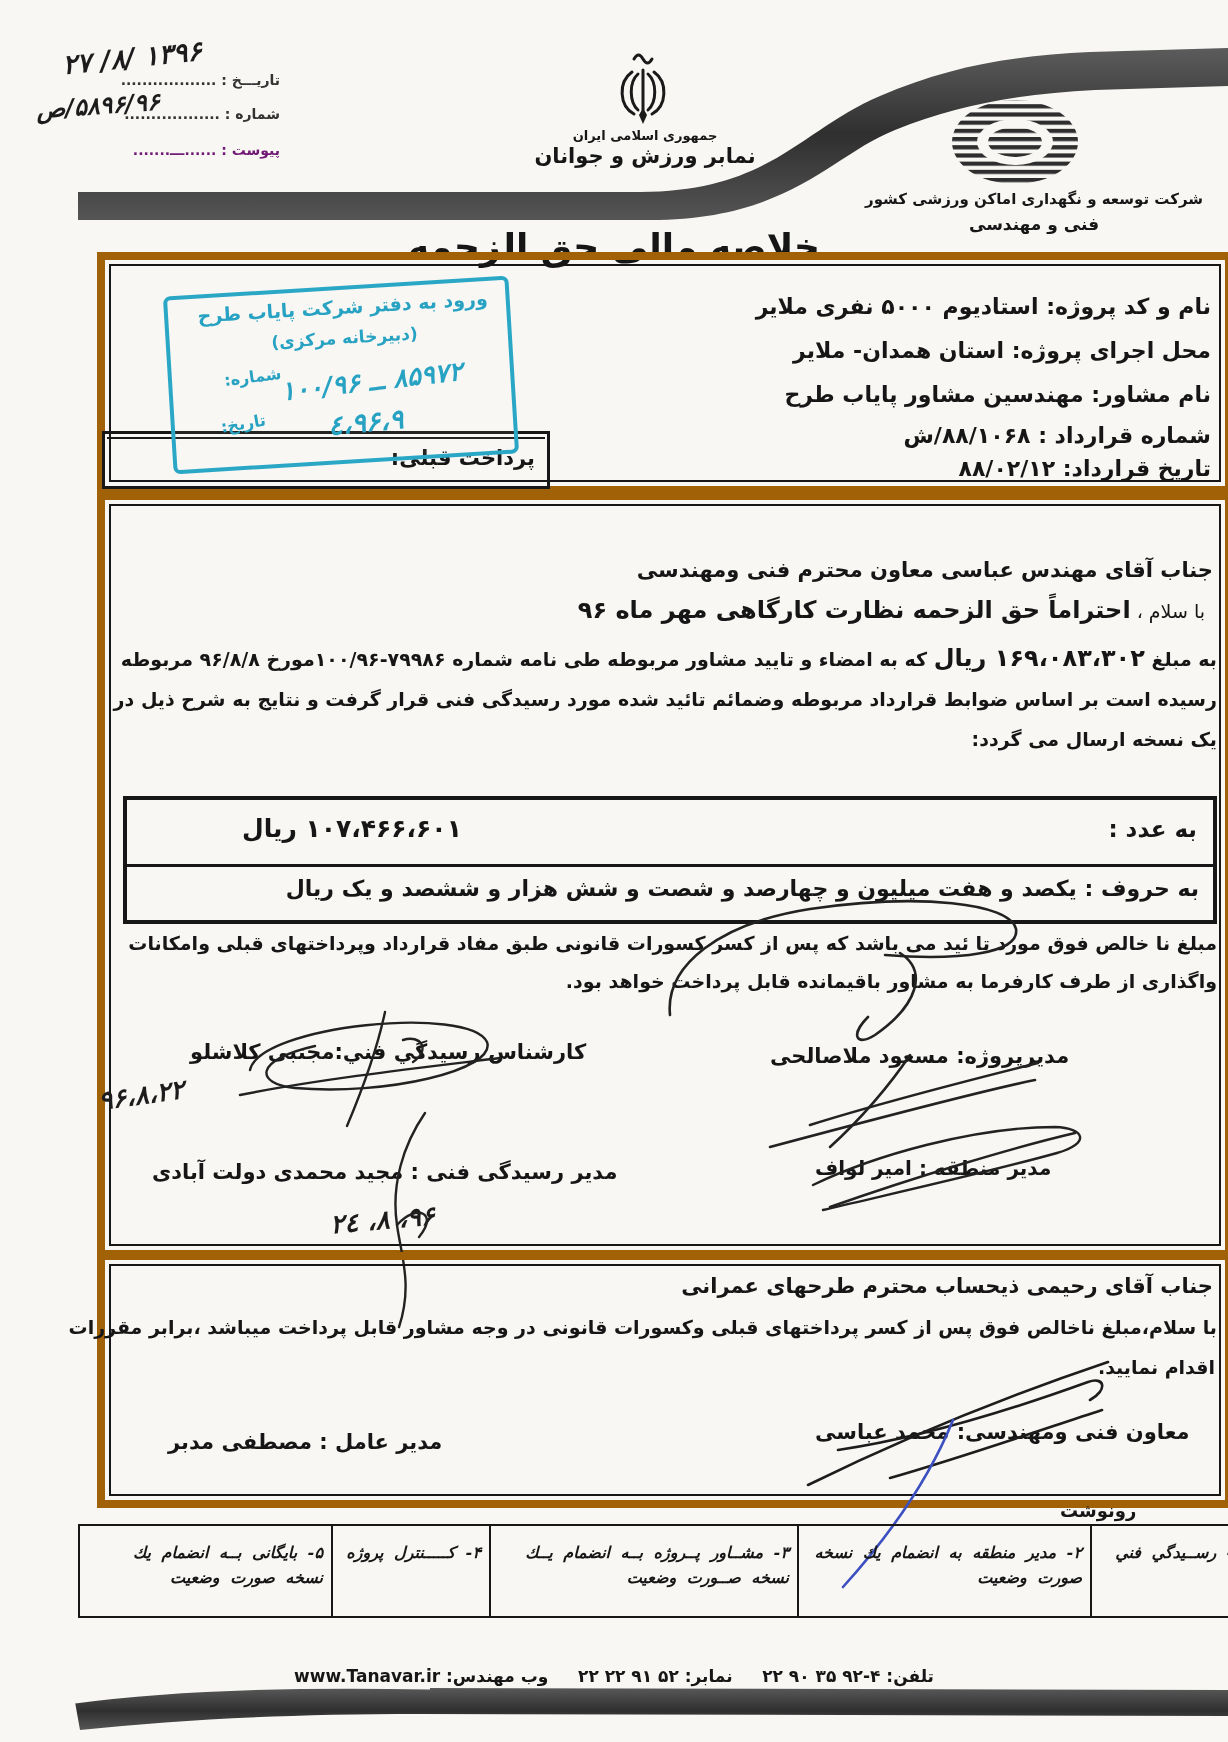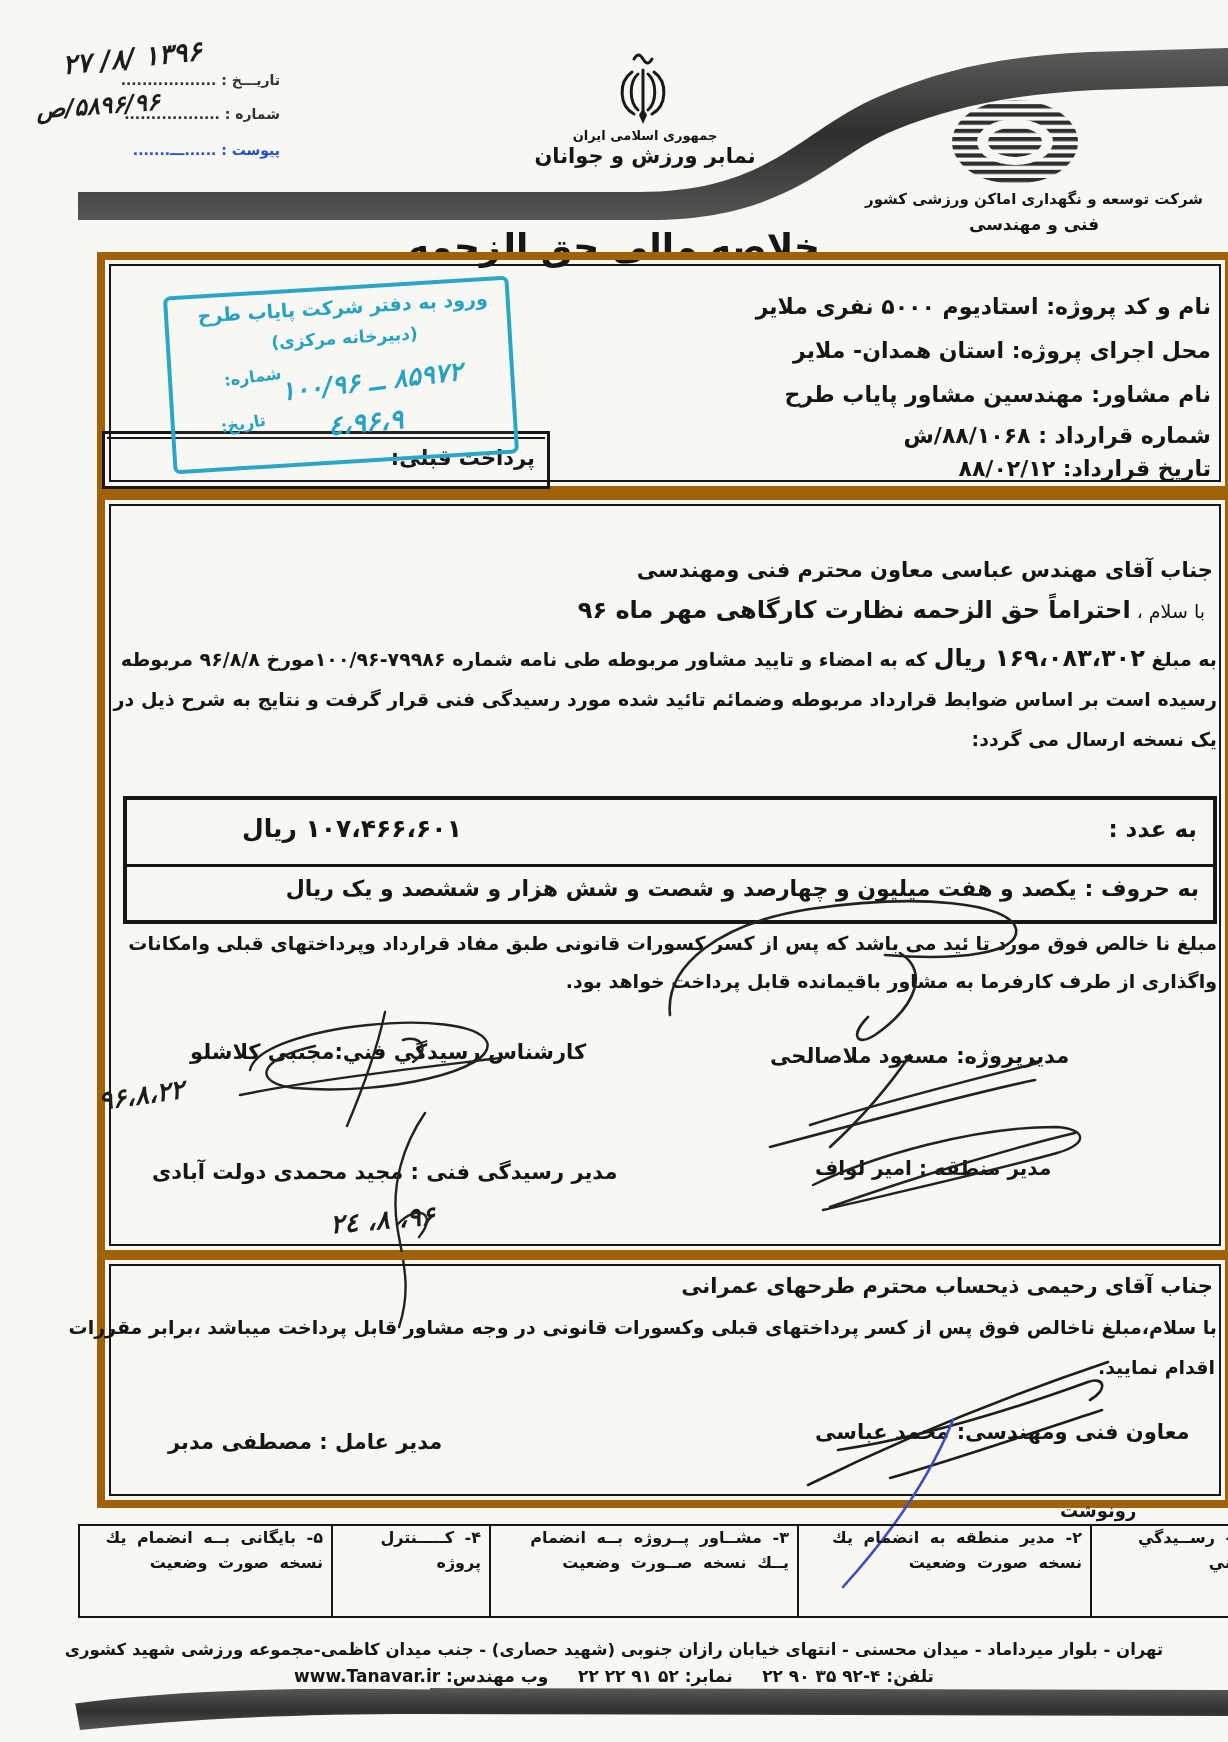--- a/index.html
+++ b/index.html
@@ -31,21 +31,21 @@
   }
   .stamp .srow{position:absolute;white-space:nowrap;}
   .amountbox{position:absolute;left:18px;top:296px;width:1086px;height:120px;border:4px solid #171717;}
   .amountbox .divider{position:absolute;left:0;right:0;top:64px;border-top:3px solid #171717;}
   .prevbox{position:absolute;left:-3px;bottom:-3px;width:442px;height:52px;border-top:3px solid #171717;border-right:3px solid #171717;border-left:3px solid #171717;border-bottom:3px solid #171717;}
   .prevbox::after{content:"";position:absolute;left:2px;right:2px;top:3px;border-top:2px solid #171717;}
   table.cc{border-collapse:collapse;table-layout:fixed;direction:rtl;}
   table.cc td{
     border:2.5px solid #171717;vertical-align:top;
     font-size:16px;font-weight:bold;line-height:1.55;
-    padding:0 8px;word-spacing:5px;letter-spacing:.5px;
+    padding:15px 8px;word-spacing:5px;letter-spacing:.5px;font-style:italic;
   }
   svg.sig{position:absolute;pointer-events:none;}
   .footer-line{position:absolute;width:100%;text-align:center;white-space:nowrap;}
 </style>
 </head>
 <body>
 
 <div class="page">
 
   <svg class="abs" style="left:0;top:0;" width="1228" height="240" viewBox="0 0 1228 240">
@@ -54,21 +54,21 @@
         <stop offset="0" stop-color="#5c5c5c"></stop>
           <stop offset=".5" stop-color="#2f2f2f"></stop>
           <stop offset="1" stop-color="#555555"></stop>
       </linearGradient>
     </defs>
     <path d="M78,192 L640,192 C770,192 800,130 880,96 C950,66 1010,56 1090,52 L1228,48 L1228,86 L1095,90 C1020,94 960,104 895,130 C830,156 790,220 650,220 L78,220 Z" fill="url(#bandg)"></path>
   </svg>
 
   <div class="line b" style="left:30px;top:72px;width:250px;font-size:14px;color:#333;">تاریـــخ : ..................</div>
   <div class="line b" style="left:30px;top:106px;width:250px;font-size:14px;color:#333;">شماره : ..................</div>
-  <div class="line b" style="left:30px;top:142px;width:250px;font-size:14px;color:#1d4ed8;">پیوست : ......ـــ.......</div>
+  <div class="line b" style="left:30px;top:142px;width:250px;font-size:14px;color:#701a75;">پیوست : ......ـــ.......</div>
   <div class="line hand" style="left:62px;top:42px;font-size:27px;font-weight:bold;transform:rotate(-6deg);">۱۳۹۶ /۸/ ۲۷</div>
   <div class="line hand" style="left:36px;top:92px;font-size:24px;font-weight:bold;transform:rotate(-4deg);">۵۸۹۶/۹۶/ص</div>
 
   <svg class="abs" style="left:608px;top:46px;" width="70" height="84" viewBox="0 0 60 84">
     <g fill="none" stroke="#1a1a1a" stroke-width="3" stroke-linecap="round">
       <path d="M21,13 q4.5,-8 9,0 q4.5,8 9,0"></path>
       <path d="M30,24 L30,64"></path>
       <path d="M25,28 C16,36 16,56 25,64"></path>
       <path d="M35,28 C44,36 44,56 35,64"></path>
       <path d="M19,26 C5,36 6,60 21,68"></path>
@@ -200,21 +200,20 @@
         <tr>
       <td style="width:142px;">۱- رســیدگي فني</td>
       <td style="width:275px;">۲- مدیر منطقه به انضمام یك نسخه صورت وضعیت</td>
       <td style="width:290px;">۳- مشــاور پــروژه بــه انضمام یــك نسخه صــورت وضعیت</td>
       <td style="width:140px;">۴- کـــــنترل پروژه</td>
       <td style="width:235px;">۵- بایگانی بــه انضمام یك نسخه صورت وضعیت</td>
     </tr>
   </tbody>
     </table>
 
-  <div class="footer-line b" style="top:1640px;font-size:16.5px;">تهران - بلوار میرداماد - میدان محسنی - انتهای خیابان رازان جنوبی (شهید حصاری) - جنب میدان کاظمی-مجموعه ورزشی شهید کشوری</div>
   <div class="footer-line b" style="top:1666px;font-size:17px;">
     <span>تلفن:</span>
     <span class="num-ltr">۲۲ ۹۰ ۳۵ ۹۲-۴</span>
     &nbsp;&nbsp;&nbsp;
     <span>نمابر:</span>
     <span class="num-ltr">۲۲ ۲۲ ۹۱ ۵۲</span>
     &nbsp;&nbsp;&nbsp;
     <span>وب مهندس:</span>
     <span class="num-ltr">www.Tanavar.ir</span>
   </div>

